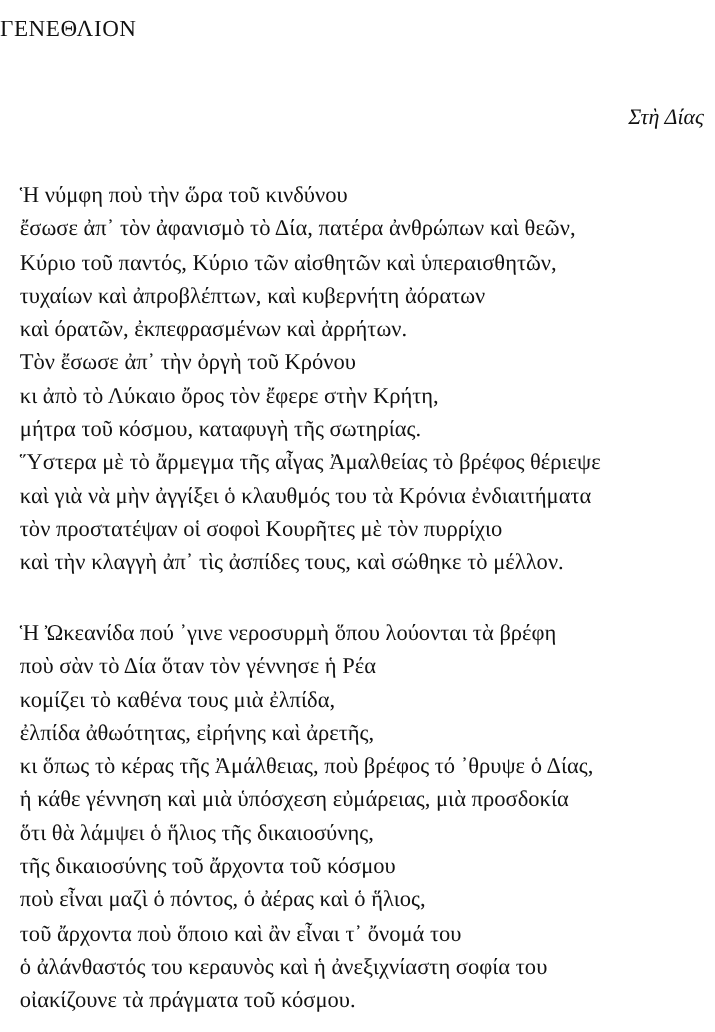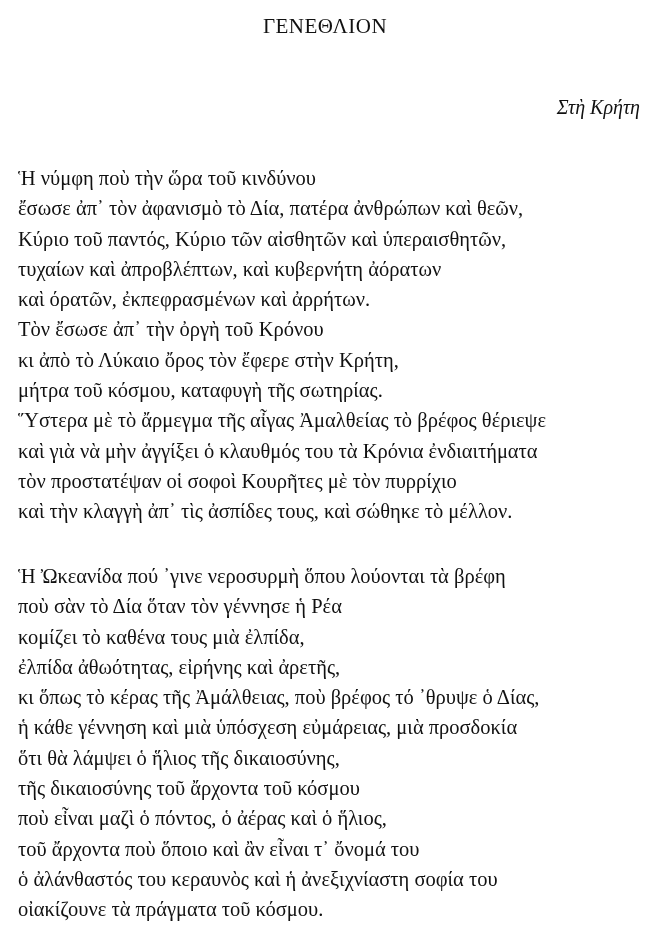--- a/index.html
+++ b/index.html
@@ -3,40 +3,40 @@
   <meta charset="utf-8">
   <style>
     html, body { margin: 0; padding: 0; background: #ffffff; }
     body {
       width: 650px; height: 938px; overflow: hidden; position: relative;
       font-family: "Liberation Serif", "DejaVu Serif", serif;
       color: #111111;
     }
     .title {
       position: absolute; top: 14px; left: 0; width: 650px;
-      text-align: center; font-size: 21px; letter-spacing: 0.5px;
+      text-align: left; font-size: 21px; letter-spacing: 0.5px;
     }
     .dedication {
       position: absolute; top: 96px; right: 10px;
       font-size: 20px; font-style: italic;
     }
     .stanza { position: absolute; left: 18px; width: 660px; }
     .stanza-1 { top: 163px; }
     .stanza-2 { top: 561px; }
     .line {
       font-size: 20.5px; line-height: 30.3px; height: 30.3px;
       white-space: nowrap;
     }
   </style>
 </head>
 <body>
 
 <div>
   <div class="title">ΓΕΝΕΘΛΙΟΝ</div>
-  <div class="dedication">Στὴ Κρήτη</div>
+  <div class="dedication">Στὴ Δίας</div>
 
   <div class="stanza stanza-1">
     <div class="line">Ἡ νύμφη ποὺ τὴν ὥρα τοῦ κινδύνου</div>
     <div class="line">ἔσωσε ἀπ᾽ τὸν ἀφανισμὸ τὸ Δία, πατέρα ἀνθρώπων καὶ θεῶν,</div>
     <div class="line">Κύριο τοῦ παντός, Κύριο τῶν αἰσθητῶν καὶ ὑπεραισθητῶν,</div>
     <div class="line">τυχαίων καὶ ἀπροβλέπτων, καὶ κυβερνήτη ἀόρατων</div>
     <div class="line">καὶ όρατῶν, ἐκπεφρασμένων καὶ ἀρρήτων.</div>
     <div class="line">Τὸν ἔσωσε ἀπ᾽ τὴν ὀργὴ τοῦ Κρόνου</div>
     <div class="line">κι ἀπὸ τὸ Λύκαιο ὄρος τὸν ἔφερε στὴν Κρήτη,</div>
     <div class="line">μήτρα τοῦ κόσμου, καταφυγὴ τῆς σωτηρίας.</div>

